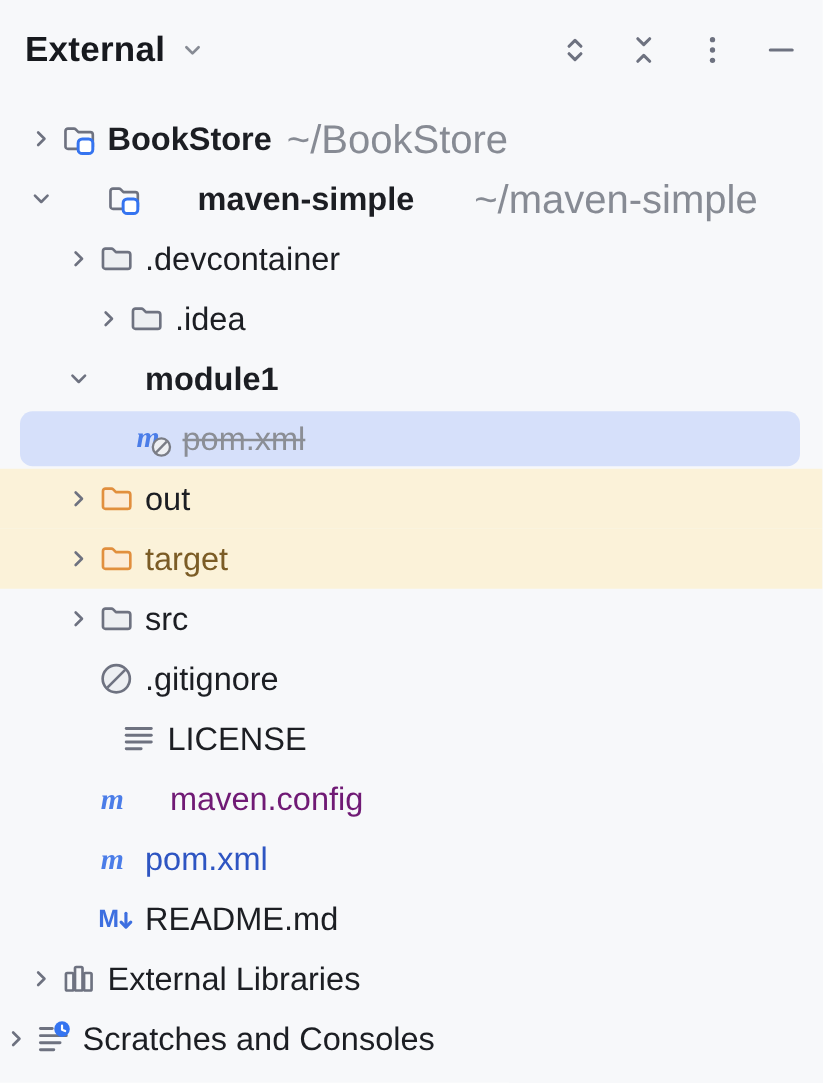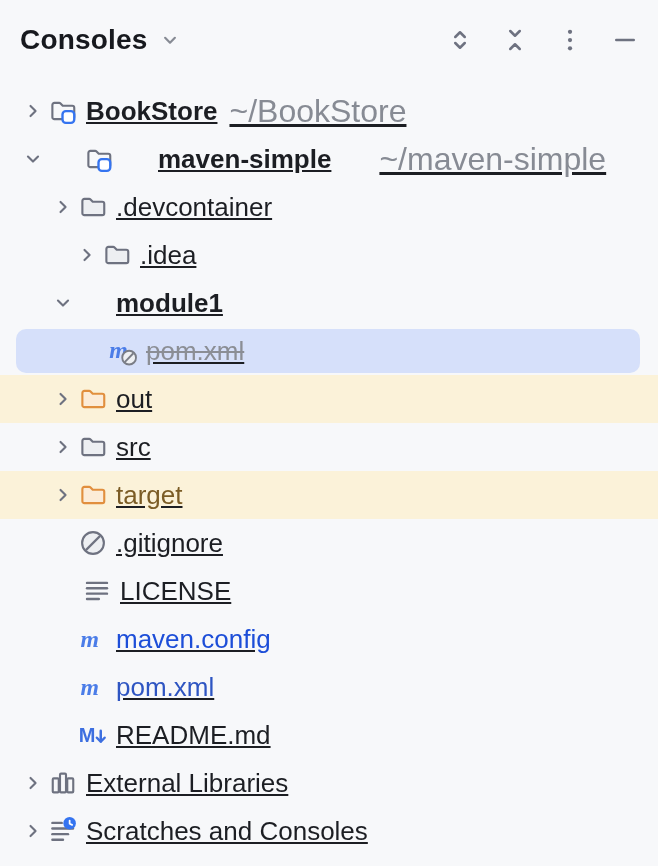--- a/index.html
+++ b/index.html
@@ -18,21 +18,21 @@
     padding:0 16px 0 20px;
     box-sizing:border-box;
   }
   .view-selector{display:flex;align-items:center;cursor:pointer;}
   .title{font-size:28px;font-weight:700;letter-spacing:.2px;color:#17191e;}
   .selector-chevron{margin-left:9px;display:flex;align-items:center;}
   .header-spacer{flex:1;}
   .header-actions{display:flex;align-items:center;gap:21px;}
   .icon-btn{width:34px;height:34px;display:flex;align-items:center;justify-content:center;border-radius:6px;cursor:pointer;}
   
-  .tree{padding-top:7px;text-decoration:underline;}
+  .tree{padding-top:7px;}
   .row{
     height:48px;
     display:flex;align-items:center;
     position:relative;
     white-space:nowrap;
     cursor:default;
   }
   .row.yellow-stripe{background:var(--stripe-bg,#fbf2d9);}
   .row > *{position:relative;z-index:1;}
   .sel-pill{
@@ -47,21 +47,21 @@
   .row.bold .label{font-weight:700;}
   .row.strike .label{text-decoration:line-through;text-decoration-thickness:2px;}
   .path{font-size:32px;margin-left:12px;color:var(--secondary-text,#878b94);}
 </style>
 </head>
 <body>
 
 <div class="panel" style="--panel-bg: #f7f8fa; --selection-bg: #d6e0fa; --stripe-bg: #fbf2d9; --secondary-text: #878b94;">
   <div class="header">
     <div class="view-selector">
-      <span class="title">Consoles</span>
+      <span class="title">External</span>
       <span class="selector-chevron">
           <svg viewBox="0 0 24 24" width="26" height="26" fill="none" stroke="#878b94" stroke-width="2" stroke-linecap="round" stroke-linejoin="round">
             <path d="M7.5 10 L12 14.5 L16.5 10"></path>
           </svg>
         </span>
     </div>
     <div class="header-spacer"></div>
     <div class="header-actions" id="header-actions">
         <div class="icon-btn">
           <span style="display: flex;">
@@ -186,80 +186,80 @@
           </svg>
         </span>
     <span class="ficon">
           <svg viewBox="0 0 24 24" width="30" height="30">
             <path d="M3.5 7.1c0-.9.72-1.6 1.6-1.6h3.8c.43 0 .84.17 1.14.48l1.76 1.82h7.6c.88 0 1.6.72 1.6 1.6v7.5c0 .88-.72 1.6-1.6 1.6H5.1c-.88 0-1.6-.72-1.6-1.6V7.1z" fill="#fcecd8" stroke="#e18f3e" stroke-width="1.7" stroke-linejoin="round"></path>
           </svg>
         </span>
     <span class="label">out</span>
 
   </div>
+      <div class="row yellow-stripe" style="padding-left: 50px;">
+    <span class="twisty">
+          <svg viewBox="0 0 24 24" width="22" height="22" fill="none" stroke="#6e7280" stroke-width="2.3" stroke-linecap="round" stroke-linejoin="round">
+            <path d="M9.3 6.5 L14.8 12 L9.3 17.5"></path>
+          </svg>
+        </span>
+    <span class="ficon">
+          <svg viewBox="0 0 24 24" width="30" height="30">
+            <path d="M3.5 7.1c0-.9.72-1.6 1.6-1.6h3.8c.43 0 .84.17 1.14.48l1.76 1.82h7.6c.88 0 1.6.72 1.6 1.6v7.5c0 .88-.72 1.6-1.6 1.6H5.1c-.88 0-1.6-.72-1.6-1.6V7.1z" fill="#fcecd8" stroke="#e18f3e" stroke-width="1.7" stroke-linejoin="round"></path>
+          </svg>
+        </span>
+    <span class="label" style="color: rgb(123, 92, 38);">target</span>
+
+  </div>
       <div class="row" style="padding-left: 50px;">
     <span class="twisty">
           <svg viewBox="0 0 24 24" width="22" height="22" fill="none" stroke="#6e7280" stroke-width="2.3" stroke-linecap="round" stroke-linejoin="round">
             <path d="M9.3 6.5 L14.8 12 L9.3 17.5"></path>
           </svg>
         </span>
     <span class="ficon">
           <svg viewBox="0 0 24 24" width="30" height="30">
             <path d="M3.5 7.1c0-.9.72-1.6 1.6-1.6h3.8c.43 0 .84.17 1.14.48l1.76 1.82h7.6c.88 0 1.6.72 1.6 1.6v7.5c0 .88-.72 1.6-1.6 1.6H5.1c-.88 0-1.6-.72-1.6-1.6V7.1z" fill="#edeff2" stroke="#6e7280" stroke-width="1.7" stroke-linejoin="round"></path>
           </svg>
         </span>
     <span class="label">src</span>
-
-  </div>
-      <div class="row yellow-stripe" style="padding-left: 50px;">
-    <span class="twisty">
-          <svg viewBox="0 0 24 24" width="22" height="22" fill="none" stroke="#6e7280" stroke-width="2.3" stroke-linecap="round" stroke-linejoin="round">
-            <path d="M9.3 6.5 L14.8 12 L9.3 17.5"></path>
-          </svg>
-        </span>
-    <span class="ficon">
-          <svg viewBox="0 0 24 24" width="30" height="30">
-            <path d="M3.5 7.1c0-.9.72-1.6 1.6-1.6h3.8c.43 0 .84.17 1.14.48l1.76 1.82h7.6c.88 0 1.6.72 1.6 1.6v7.5c0 .88-.72 1.6-1.6 1.6H5.1c-.88 0-1.6-.72-1.6-1.6V7.1z" fill="#fcecd8" stroke="#e18f3e" stroke-width="1.7" stroke-linejoin="round"></path>
-          </svg>
-        </span>
-    <span class="label" style="color: rgb(123, 92, 38);">target</span>
 
   </div>
       <div class="row" style="padding-left: 50px;">
     <span class="twisty"></span>
     <span class="ficon">
           <svg viewBox="0 0 24 24" width="30" height="30">
             <circle cx="12" cy="12" r="8.7" fill="#edeff2" stroke="#6e7280" stroke-width="1.7"></circle>
             <line x1="6.3" y1="17.7" x2="17.7" y2="6.3" stroke="#6e7280" stroke-width="1.7"></line>
           </svg>
         </span>
     <span class="label">.gitignore</span>
 
   </div>
-      <div class="row" style="padding-left: 54px;">
+      <div class="row" style="padding-left: 68px;">
     <span class="twisty"></span>
     <span class="ficon">
           <svg viewBox="0 0 24 24" width="30" height="30" stroke="#6e7280" stroke-width="1.9" stroke-linecap="round">
             <line x1="4" y1="5.5" x2="20" y2="5.5"></line>
             <line x1="4" y1="9.8" x2="20" y2="9.8"></line>
             <line x1="4" y1="14.1" x2="20" y2="14.1"></line>
             <line x1="4" y1="18.4" x2="13.5" y2="18.4"></line>
           </svg>
         </span>
     <span class="label">LICENSE</span>
 
   </div>
       <div class="row" style="padding-left: 50px;">
     <span class="twisty"></span>
     <span class="ficon">
           <svg viewBox="0 0 24 24" width="30" height="30">
             <text x="2" y="18.5" font-family="Liberation Serif, DejaVu Serif, serif" font-style="italic" font-weight="700" font-size="19" fill="#4b7de8">m</text>
           </svg>
         </span>
-    <span class="label" style="color: #1d4ed8;">maven.config</span>
+    <span class="label" style="color: #701a75; margin-left: 20px;">maven.config</span>
 
   </div>
       <div class="row" style="padding-left: 50px;">
     <span class="twisty"></span>
     <span class="ficon">
           <svg viewBox="0 0 24 24" width="30" height="30">
             <text x="2" y="18.5" font-family="Liberation Serif, DejaVu Serif, serif" font-style="italic" font-weight="700" font-size="19" fill="#4b7de8">m</text>
           </svg>
         </span>
     <span class="label" style="color: rgb(46, 85, 194);">pom.xml</span>
@@ -286,21 +286,21 @@
     <span class="ficon">
           <svg viewBox="0 0 24 24" width="30" height="30" fill="none" stroke="#6e7280" stroke-width="1.7">
             <rect x="3.8" y="8.3" width="4.8" height="11.2" rx="0.8"></rect>
             <rect x="9.6" y="4.5" width="4.8" height="15" rx="0.8"></rect>
             <rect x="15.4" y="8.3" width="4.8" height="11.2" rx="0.8"></rect>
           </svg>
         </span>
     <span class="label">External Libraries</span>
 
   </div>
-      <div class="row" style="padding-left: 20px;">
+      <div class="row" style="">
     <span class="twisty">
           <svg viewBox="0 0 24 24" width="22" height="22" fill="none" stroke="#6e7280" stroke-width="2.3" stroke-linecap="round" stroke-linejoin="round">
             <path d="M9.3 6.5 L14.8 12 L9.3 17.5"></path>
           </svg>
         </span>
     <span class="ficon">
           <svg viewBox="0 0 24 24" width="30" height="30">
             <g stroke="#6e7280" stroke-width="1.9" stroke-linecap="round">
               <line x1="3.5" y1="5.5" x2="11" y2="5.5"></line>
               <line x1="3.5" y1="10" x2="20" y2="10"></line>

